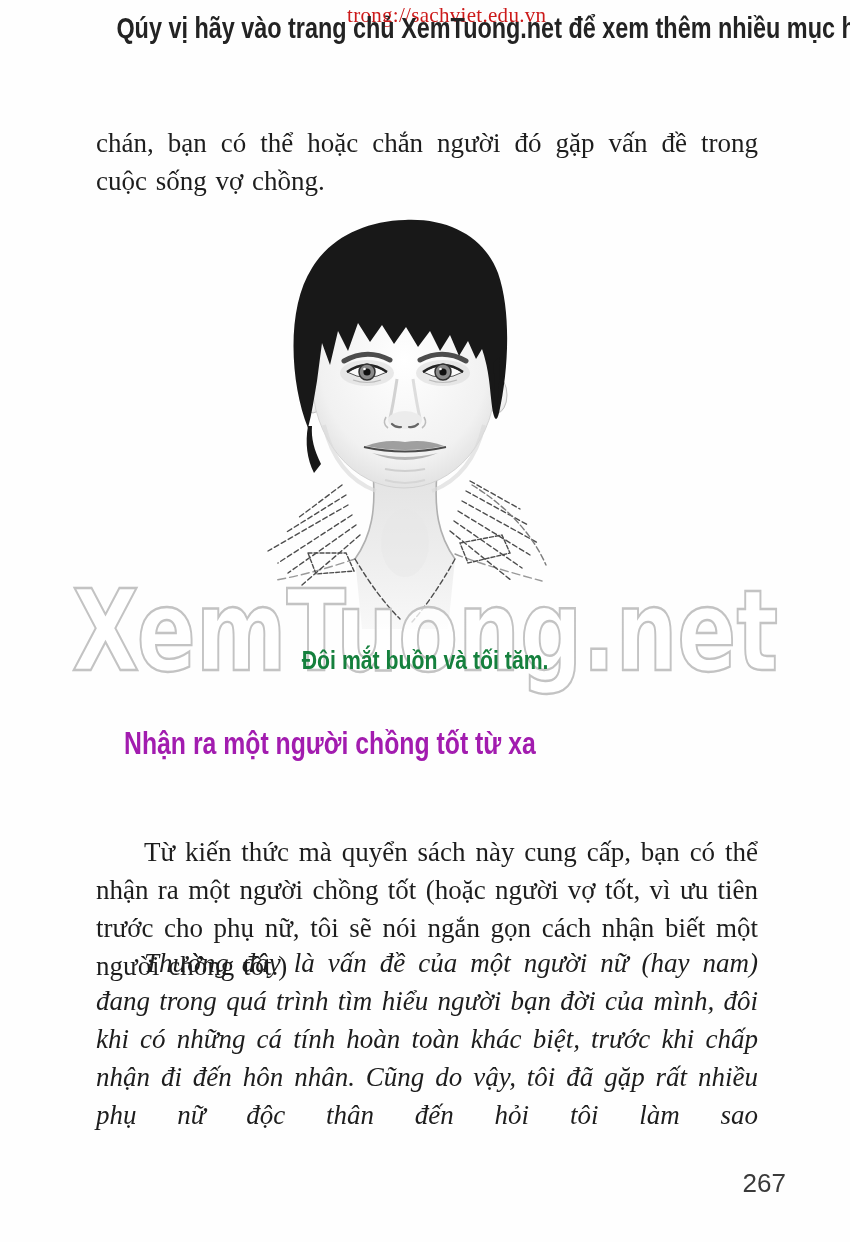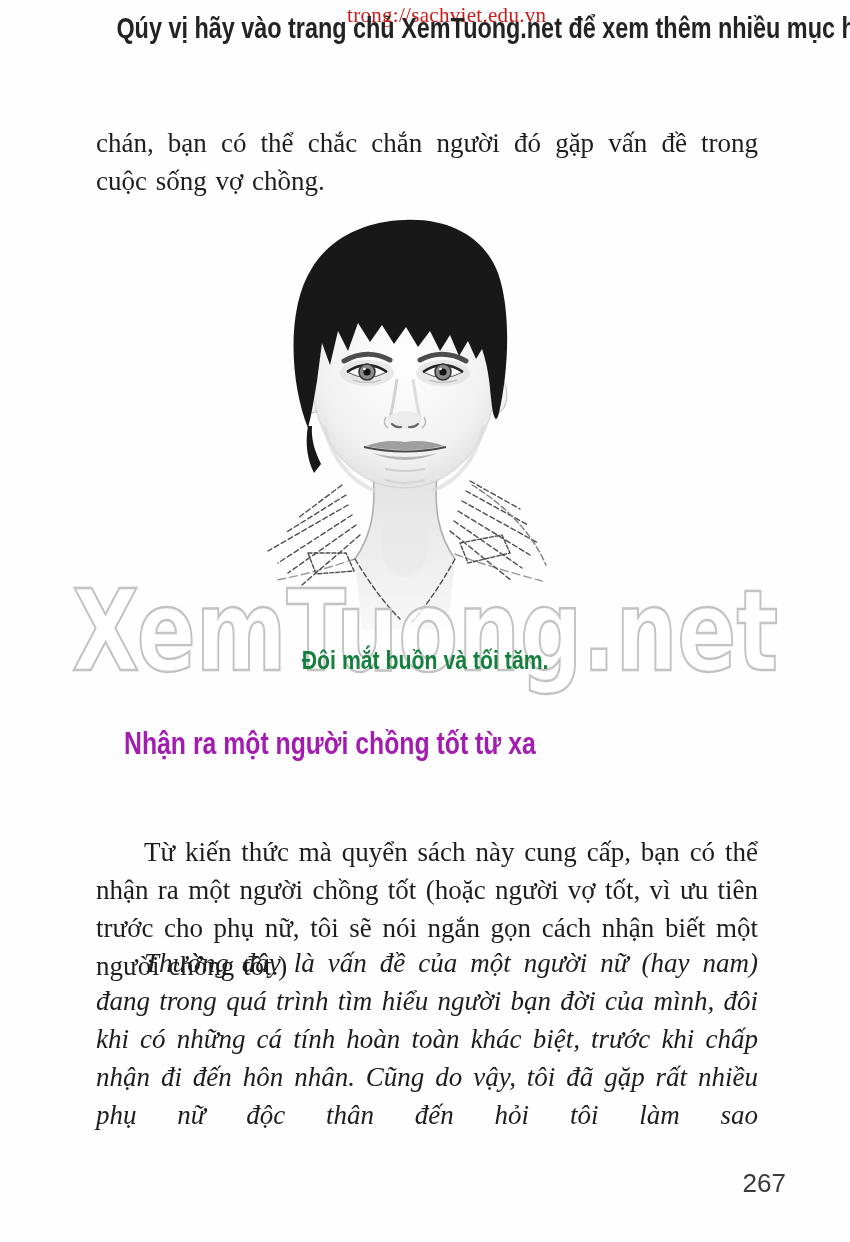--- a/index.html
+++ b/index.html
@@ -57,21 +57,21 @@
 <body>
 
 <div class="page">
 
   <a class="url-stamp" href="#">trong://sachviet.edu.vn</a>
 
   <div class="banner">
     <span class="cond">Qúy vị hãy vào trang chủ XemTuong.net để xem thêm nhiều mục hay khác</span>
   </div>
 
-  <p class="body-par p1">chán, bạn có thể chắc chắn người đó gặp vấn đề trong cuộc sống vợ chồng.</p>
+  <p class="body-par p1">chán, bạn có thể hoặc chắn người đó gặp vấn đề trong cuộc sống vợ chồng.</p>
 
   <svg class="portrait" viewBox="0 0 300 420" aria-hidden="true">
     <defs>
       <radialGradient id="faceGrad" cx="50%" cy="42%" r="65%">
         <stop offset="0%" stop-color="#ffffff"></stop>
         <stop offset="70%" stop-color="#f1f1f1"></stop>
         <stop offset="100%" stop-color="#dadada"></stop>
       </radialGradient>
       <linearGradient id="neckGrad" x1="0" y1="0" x2="0" y2="1">
         <stop offset="0%" stop-color="#e3e3e3"></stop>

